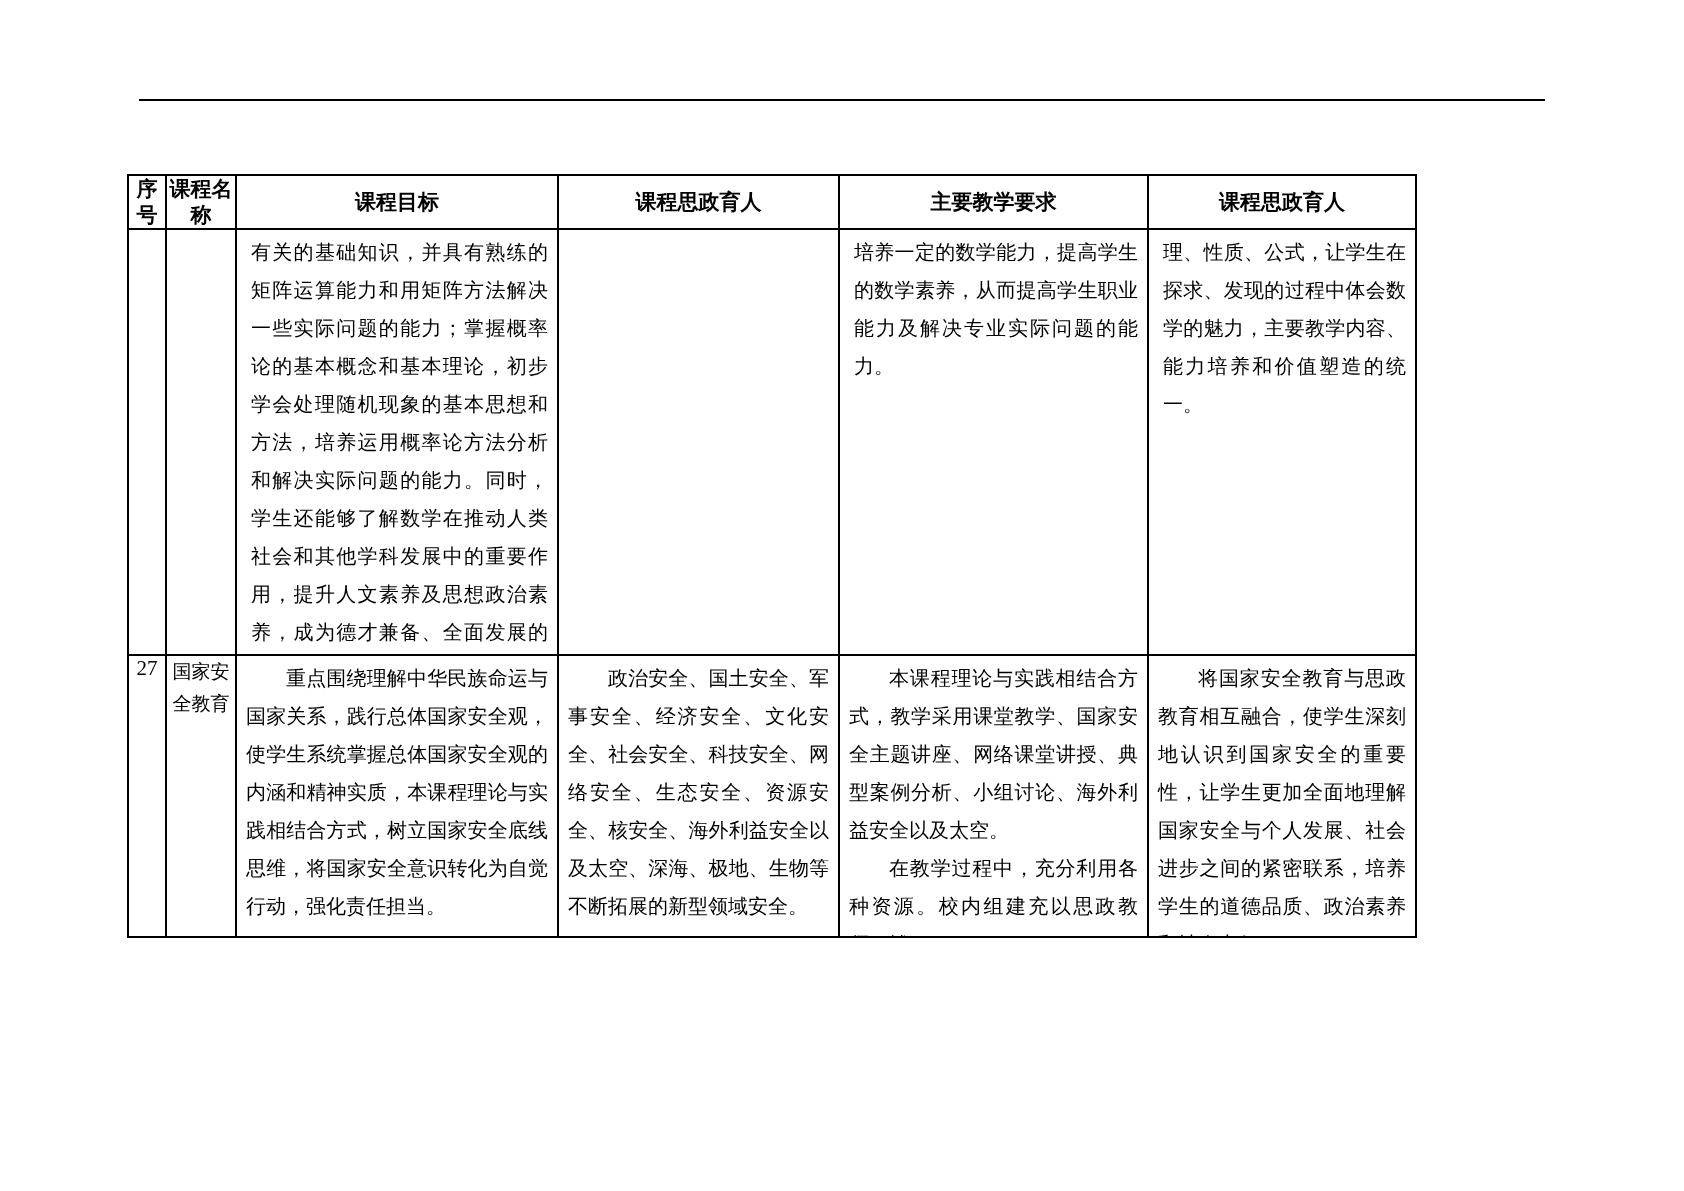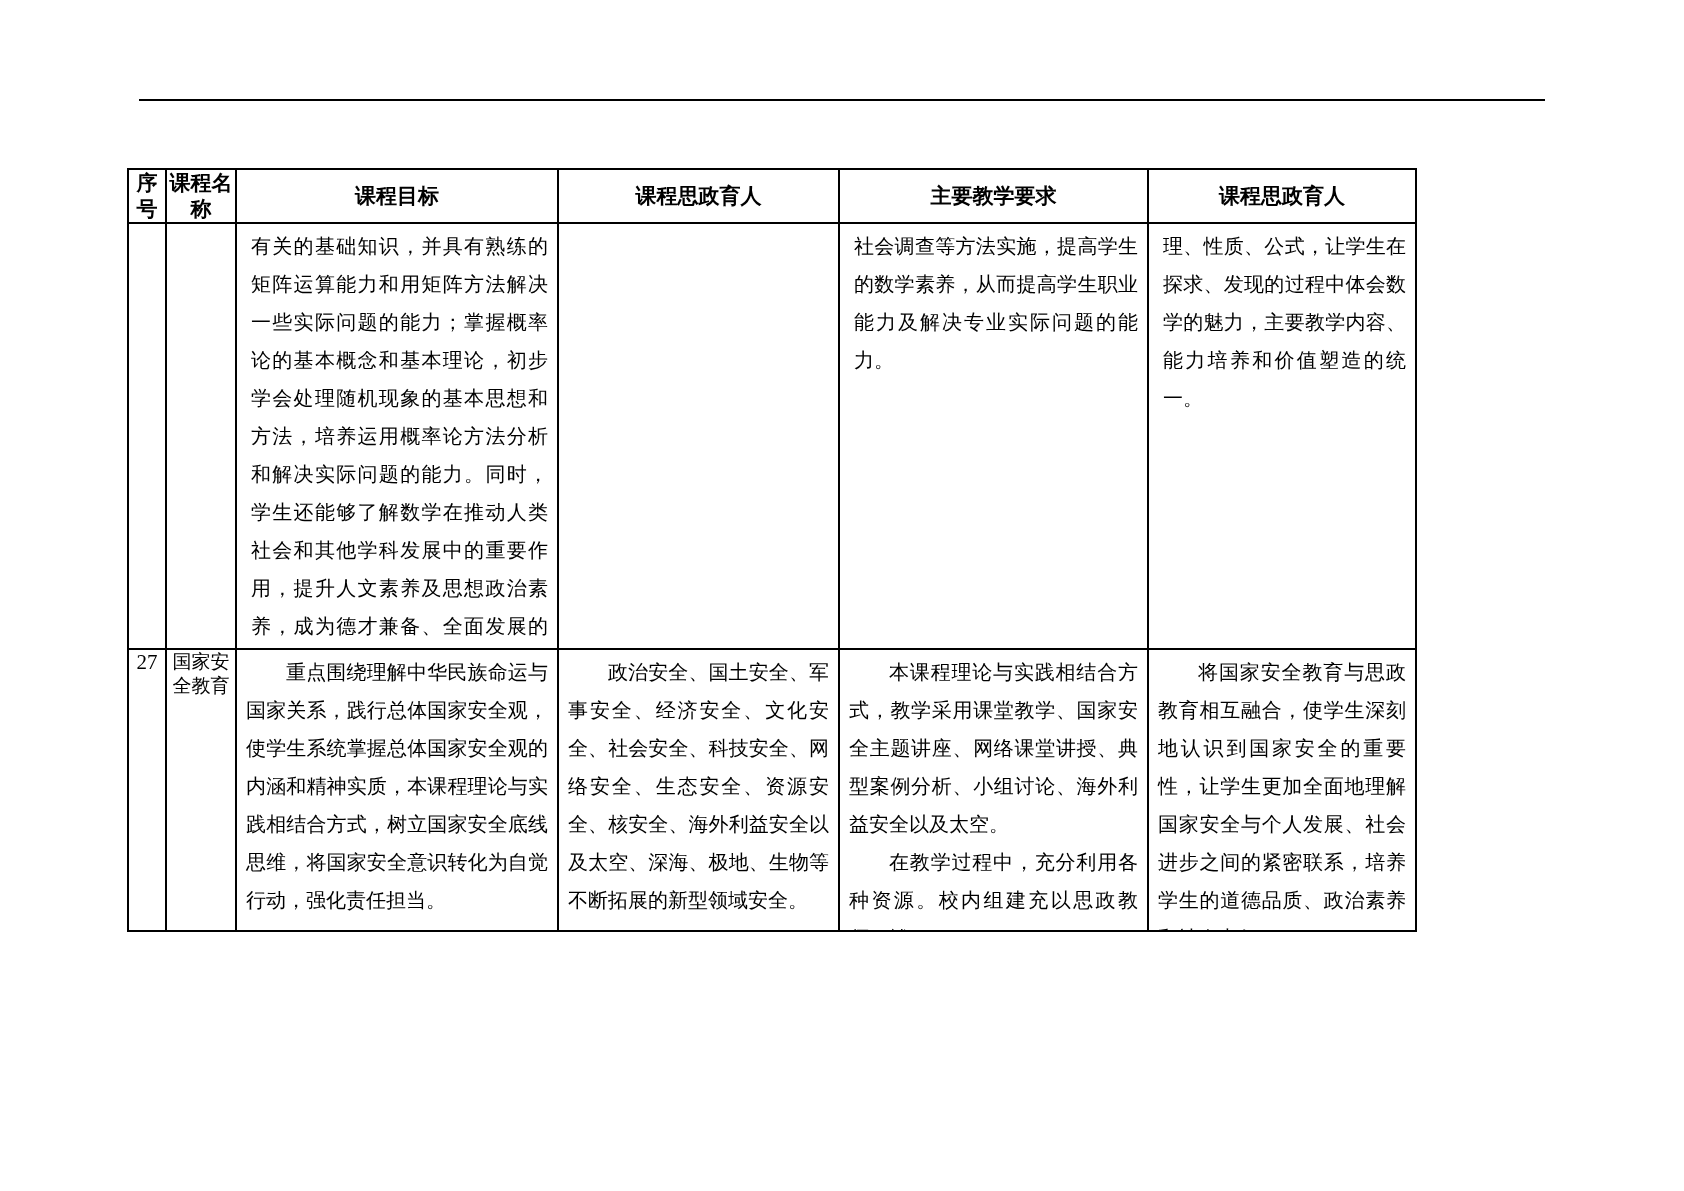--- a/index.html
+++ b/index.html
@@ -16,21 +16,21 @@
   .header-rule {
     position: absolute;
     top: 99px;
     left: 139px;
     width: 1406px;
     height: 2px;
     background: #000000;
   }
   table.course {
     position: absolute;
-    top: 168px;
+    top: 174px;
     left: 127px;
     width: 1288px;
     border-collapse: collapse;
     table-layout: fixed;
   }
   table.course th,
   table.course td {
     border: 2px solid #000000;
     vertical-align: top;
     padding: 0;
@@ -62,21 +62,21 @@
   td.numcell {
     text-align: center;
     vertical-align: middle;
     font-weight: normal;
     font-size: 21px;
   }
   td.namecell {
     text-align: center;
     vertical-align: middle;
     font-size: 19px;
-    line-height: 24px;
+    line-height: 32px;
     padding: 0 5px;
   }
   .page-number {
     position: absolute;
     top: 1056px;
     left: 0;
     width: 100%;
     text-align: center;
     font-size: 20px;
   }
@@ -114,21 +114,21 @@
         <td class="cell">
           <div class="wrap">
             <p>有关的基础知识，并具有熟练的矩阵运算能力和用矩阵方法解决一些实际问题的能力；掌握概率论的基本概念和基本理论，初步学会处理随机现象的基本思想和方法，培养运用概率论方法分析和解决实际问题的能力。同时，学生还能够了解数学在推动人类社会和其他学科发展中的重要作用，提升人文素养及思想政治素养，成为德才兼备、全面发展的人才。</p>
           </div>
         </td>
         <td class="cell">
           <div class="wrap"></div>
         </td>
         <td class="cell">
           <div class="wrap">
-            <p>社会调查等方法实施，提高学生的数学素养，从而提高学生职业能力及解决专业实际问题的能力。</p>
+            <p>培养一定的数学能力，提高学生的数学素养，从而提高学生职业能力及解决专业实际问题的能力。</p>
           </div>
         </td>
         <td class="cell">
           <div class="wrap">
             <p>理、性质、公式，让学生在探求、发现的过程中体会数学的魅力，主要教学内容、能力培养和价值塑造的统一。</p>
           </div>
         </td>
       </tr>
       <tr class="row2">
         <td class="numcell">27</td>

